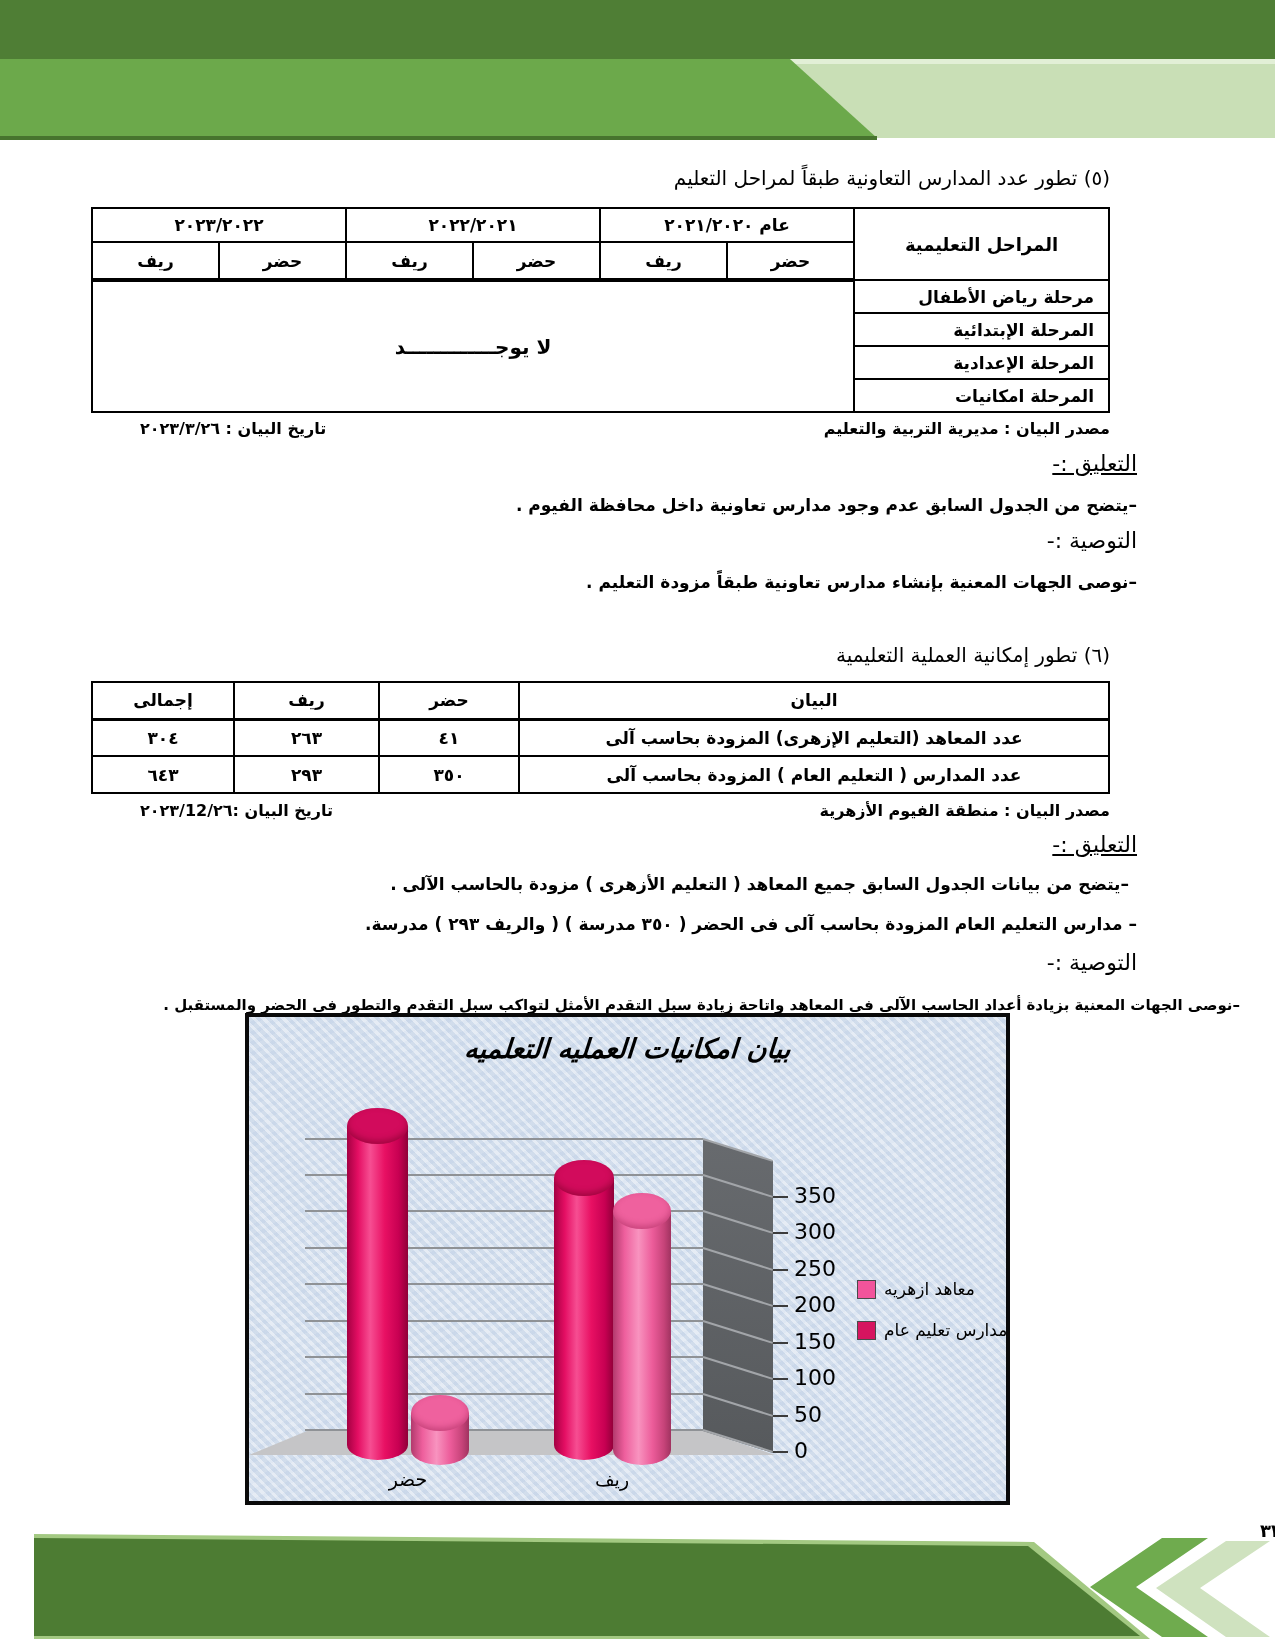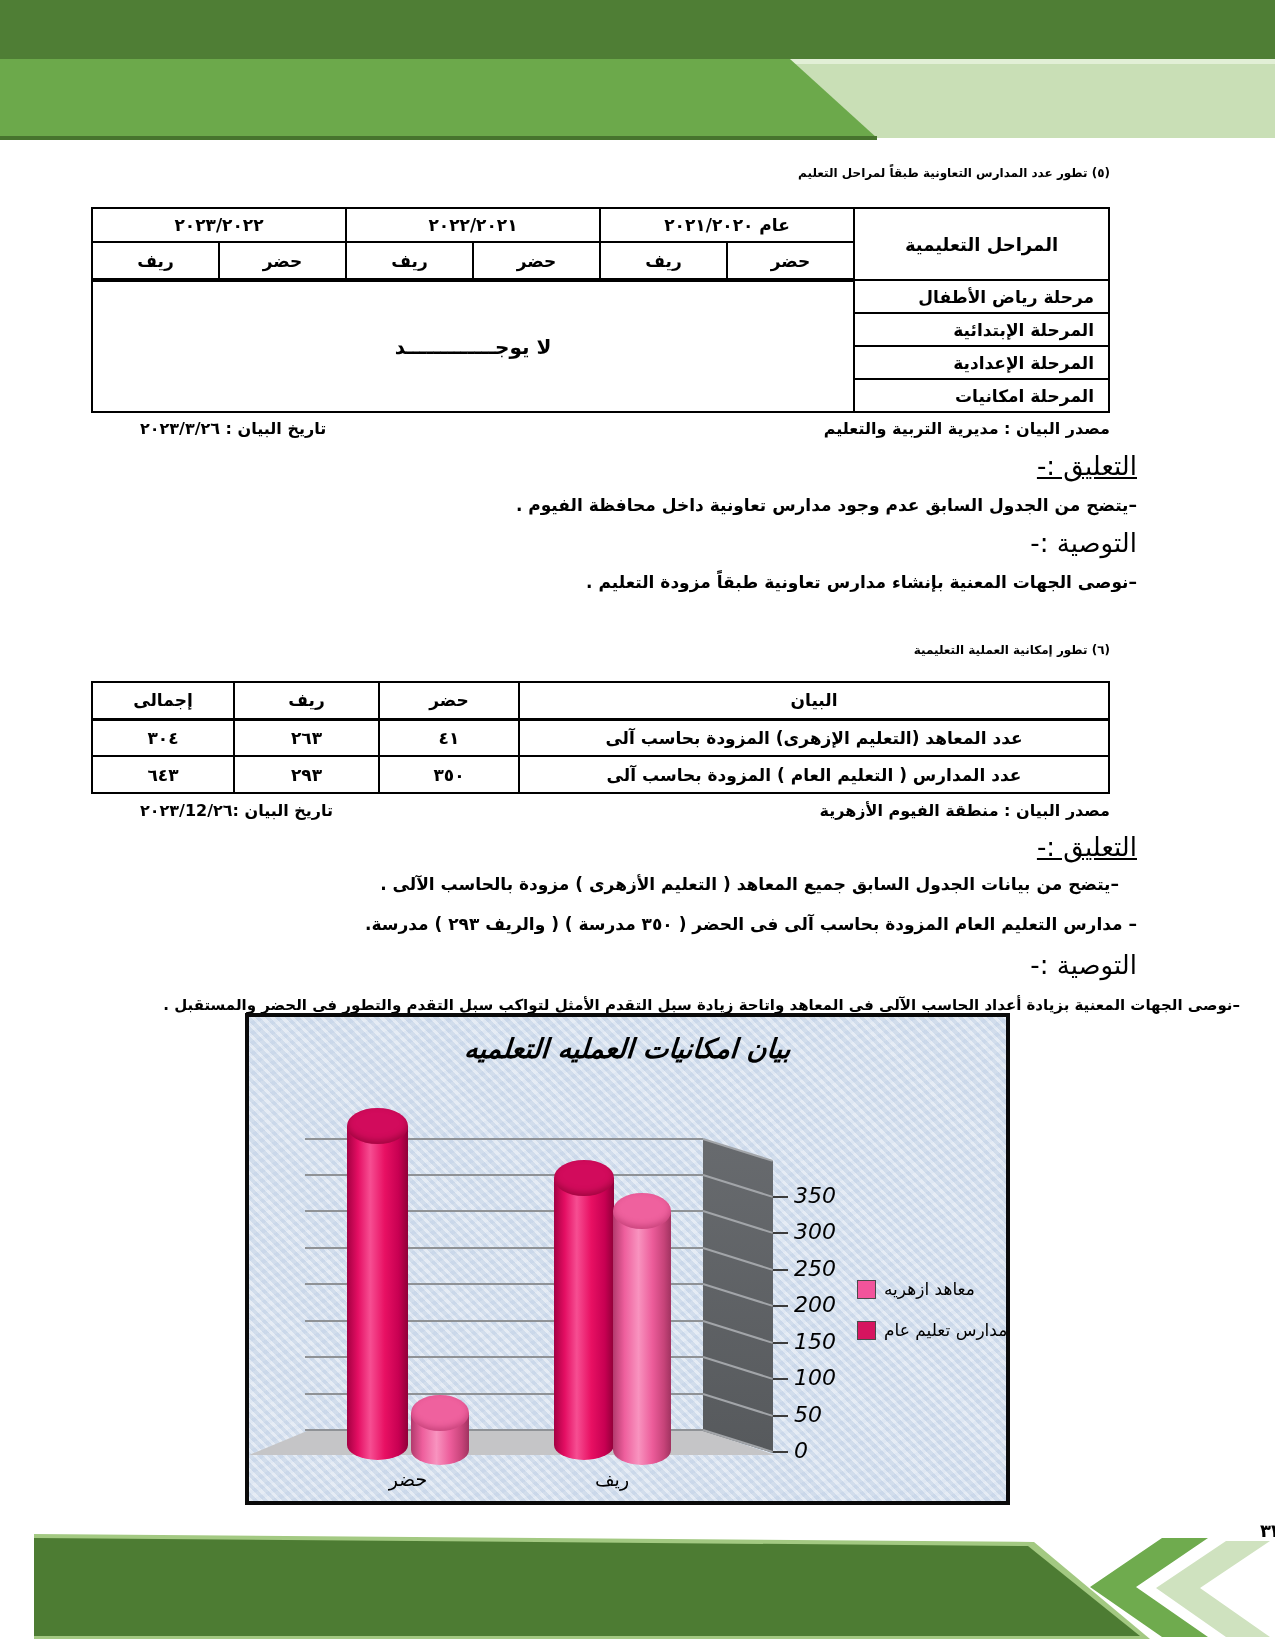--- a/index.html
+++ b/index.html
@@ -11,23 +11,23 @@
   .banner-top{left:0;top:0;width:1275px;height:140px;}
   .bt-dark{position:absolute;left:0;top:0;width:1275px;height:59px;background:#4f7e35;}
   .bt-pale{position:absolute;left:0;top:59px;width:1275px;height:79px;background:#c9dfb6;}
   .bt-pale-hl{position:absolute;left:0;top:59px;width:1275px;height:5px;background:#e2efd6;}
   .bt-mid{position:absolute;left:0;top:59px;width:1275px;height:79px;background:#6ca94b;
           clip-path:polygon(0 0,790px 0,877px 79px,0 79px);}
   .bt-edge{position:absolute;left:0;top:136px;width:877px;height:4px;background:#47742e;
            clip-path:polygon(0 0,877px 0,877px 4px,0 4px);}
 
   
-  .sec-title{font-size:12px;font-weight:bold;white-space:nowrap;}
+  .sec-title{font-size:20px;font-weight:normal;white-space:nowrap;}
   .src{font-size:16px;font-weight:bold;white-space:nowrap;}
-  .head-lg{font-size:26px;white-space:nowrap;}
+  .head-lg{font-size:22px;white-space:nowrap;}
   .head-lg.u{text-decoration:underline;}
   .bullet{font-size:17px;font-weight:bold;white-space:nowrap;}
   .bullet.small{font-size:15px;}
 
   
   table.doc{border-collapse:collapse;table-layout:fixed;width:1017px;}
   table.doc td{border:2px solid #000;text-align:center;vertical-align:middle;
                font-weight:bold;font-size:17px;padding:0 4px;overflow:hidden;white-space:nowrap;}
   #table1 tr.hr2 td{border-bottom:4px solid #000;}
   #table1 td.novalue{font-size:20px;letter-spacing:1px;}
@@ -35,21 +35,21 @@
   #table1 td.stage-h{font-size:18px;}
   #table2 tr.hdr td{border-bottom:3px solid #000;}
   #table2 td.desc{font-size:17px;}
 
   
   .chart{left:245px;top:1013px;width:757px;height:484px;border:4px solid #0a0a0a;
          background-color:#d5e0ee;
          background-image:
            repeating-linear-gradient(45deg, rgba(255,255,255,.28) 0 3px, rgba(173,193,219,.22) 3px 7px),
            repeating-linear-gradient(-28deg, rgba(205,218,238,.30) 0 4px, rgba(255,255,255,.16) 4px 9px);}
-  .plot{position:absolute;left:0;top:0;width:638px;height:484px;font-style:italic;}
+  .plot{position:absolute;left:0;top:0;width:638px;height:484px;}
   .chart-title{position:absolute;left:0;top:16px;width:100%;text-align:center;
                font-size:27px;font-weight:bold;font-style:italic;transform:skewX(-4deg);}
   .gridline{position:absolute;height:2px;background:#8f9296;}
   .wall{position:absolute;left:0;top:0;width:757px;height:484px;
         background:linear-gradient(#6e7175,#54575a);
         clip-path:polygon(454px 122px,524px 144px,524px 436px,454px 414px);}
   .wall-line{position:absolute;height:2px;background:#a2a5a9;transform-origin:left center;}
   .floor{position:absolute;left:0;top:0;width:757px;height:484px;background:#c5c5c7;
          clip-path:polygon(0px 438px,526px 438px,456px 414px,58px 414px);}
   .tick-dash{position:absolute;width:15px;height:2px;background:#3c3c3c;}
@@ -171,21 +171,21 @@
       <td>٢٩٣</td>
       <td>٦٤٣</td>
     </tr>
   </tbody>
     </table>
 
   <div class="abs src" style="right:165px;top:801px;">مصدر البيان : منطقة الفيوم الأزهرية</div>
   <div class="abs src" style="left:140px;top:801px;">تاريخ البيان :٢٠٢٣/12/٢٦</div>
 
   <div class="abs head-lg u" style="right:138px;top:832px;">التعليق :-</div>
-  <div class="abs bullet" style="right:156px;top:874px;">–يتضح من بيانات الجدول السابق جميع المعاهد ( التعليم الأزهرى ) مزودة بالحاسب الآلى .</div>
+  <div class="abs bullet" style="right:146px;top:874px;">–يتضح من بيانات الجدول السابق جميع المعاهد ( التعليم الأزهرى ) مزودة بالحاسب الآلى .</div>
   <div class="abs bullet" style="right:138px;top:914px;">– مدارس التعليم العام المزودة بحاسب آلى فى الحضر ( ٣٥٠ مدرسة ) ( والريف ٢٩٣ ) مدرسة.</div>
   <div class="abs head-lg" style="right:138px;top:950px;">التوصية :-</div>
   <div class="abs bullet small" style="right:35px;top:996px;">–نوصى الجهات المعنية بزيادة أعداد الحاسب الآلى فى المعاهد واتاحة زيادة سبل التقدم الأمثل لتواكب سبل التقدم والتطور فى الحضر والمستقبل .</div>
 
   <div class="abs chart">
     <div class="chart-title">بيان امكانيات العمليه التعلميه</div>
     <div class="plot" id="plot">
       <div class="floor"></div>
       <div class="wall"></div>
     <div class="gridline" style="left: 56px; top: 120.57px; width: 398px;"></div>

